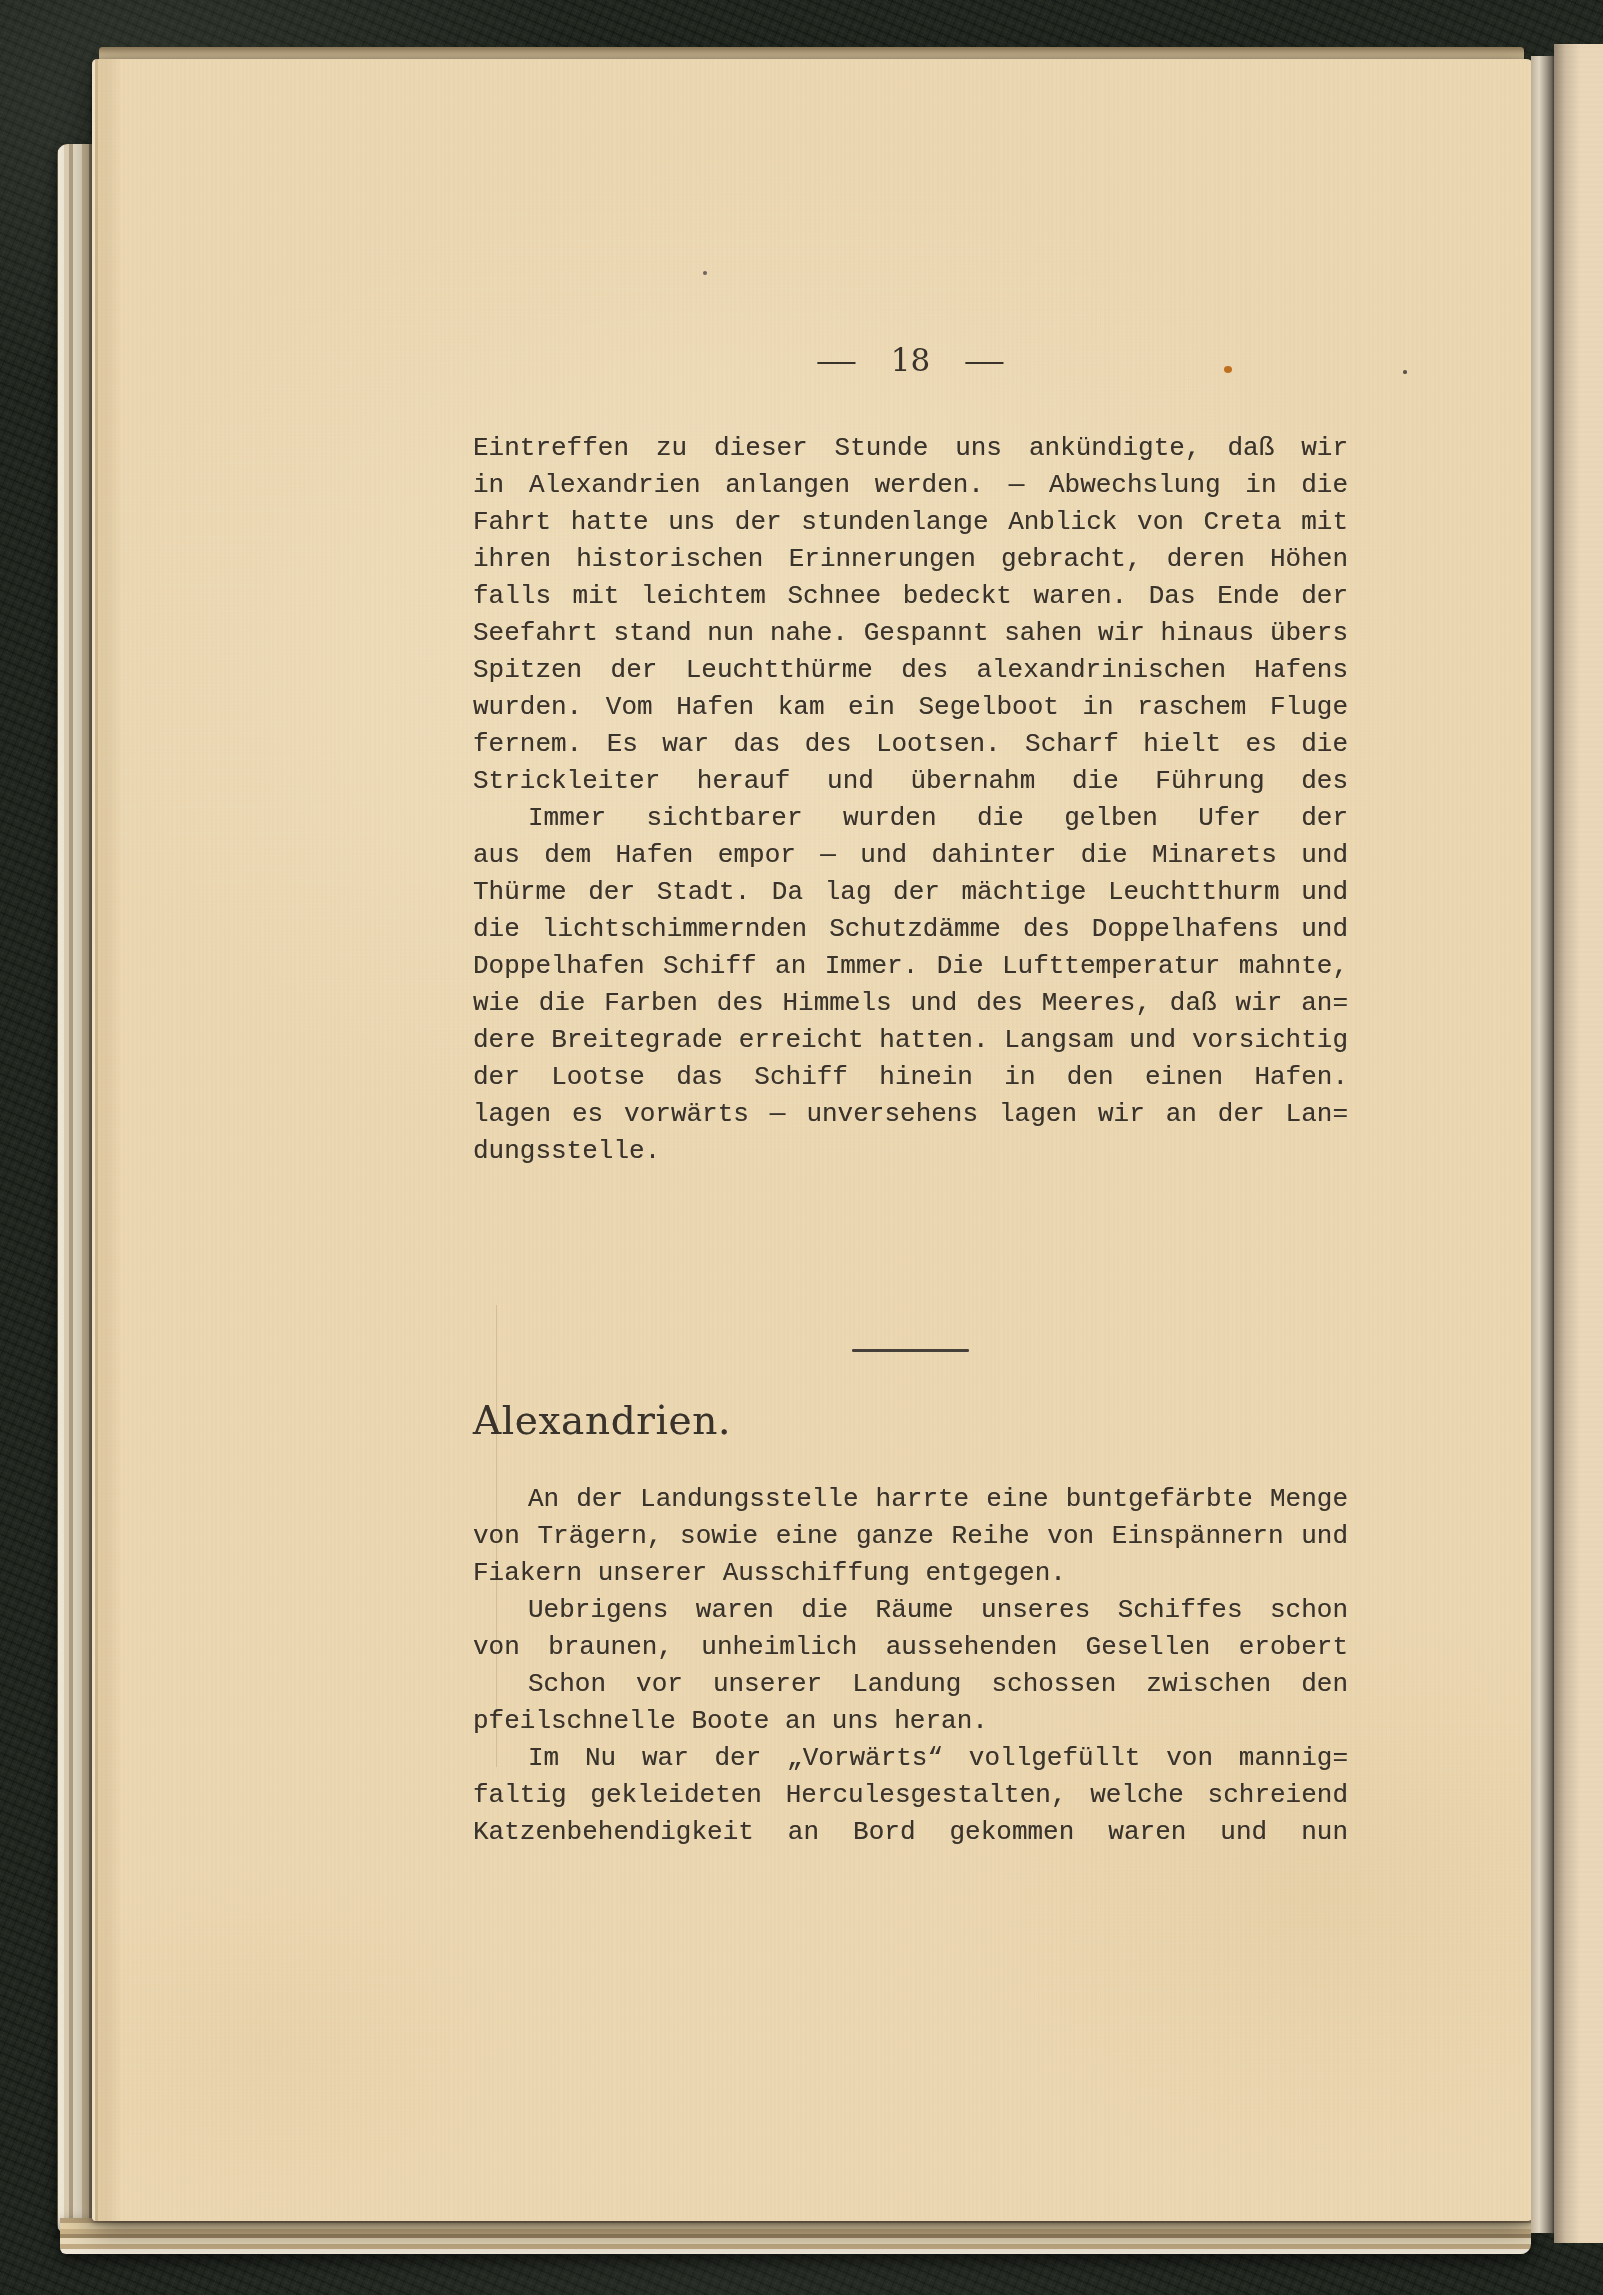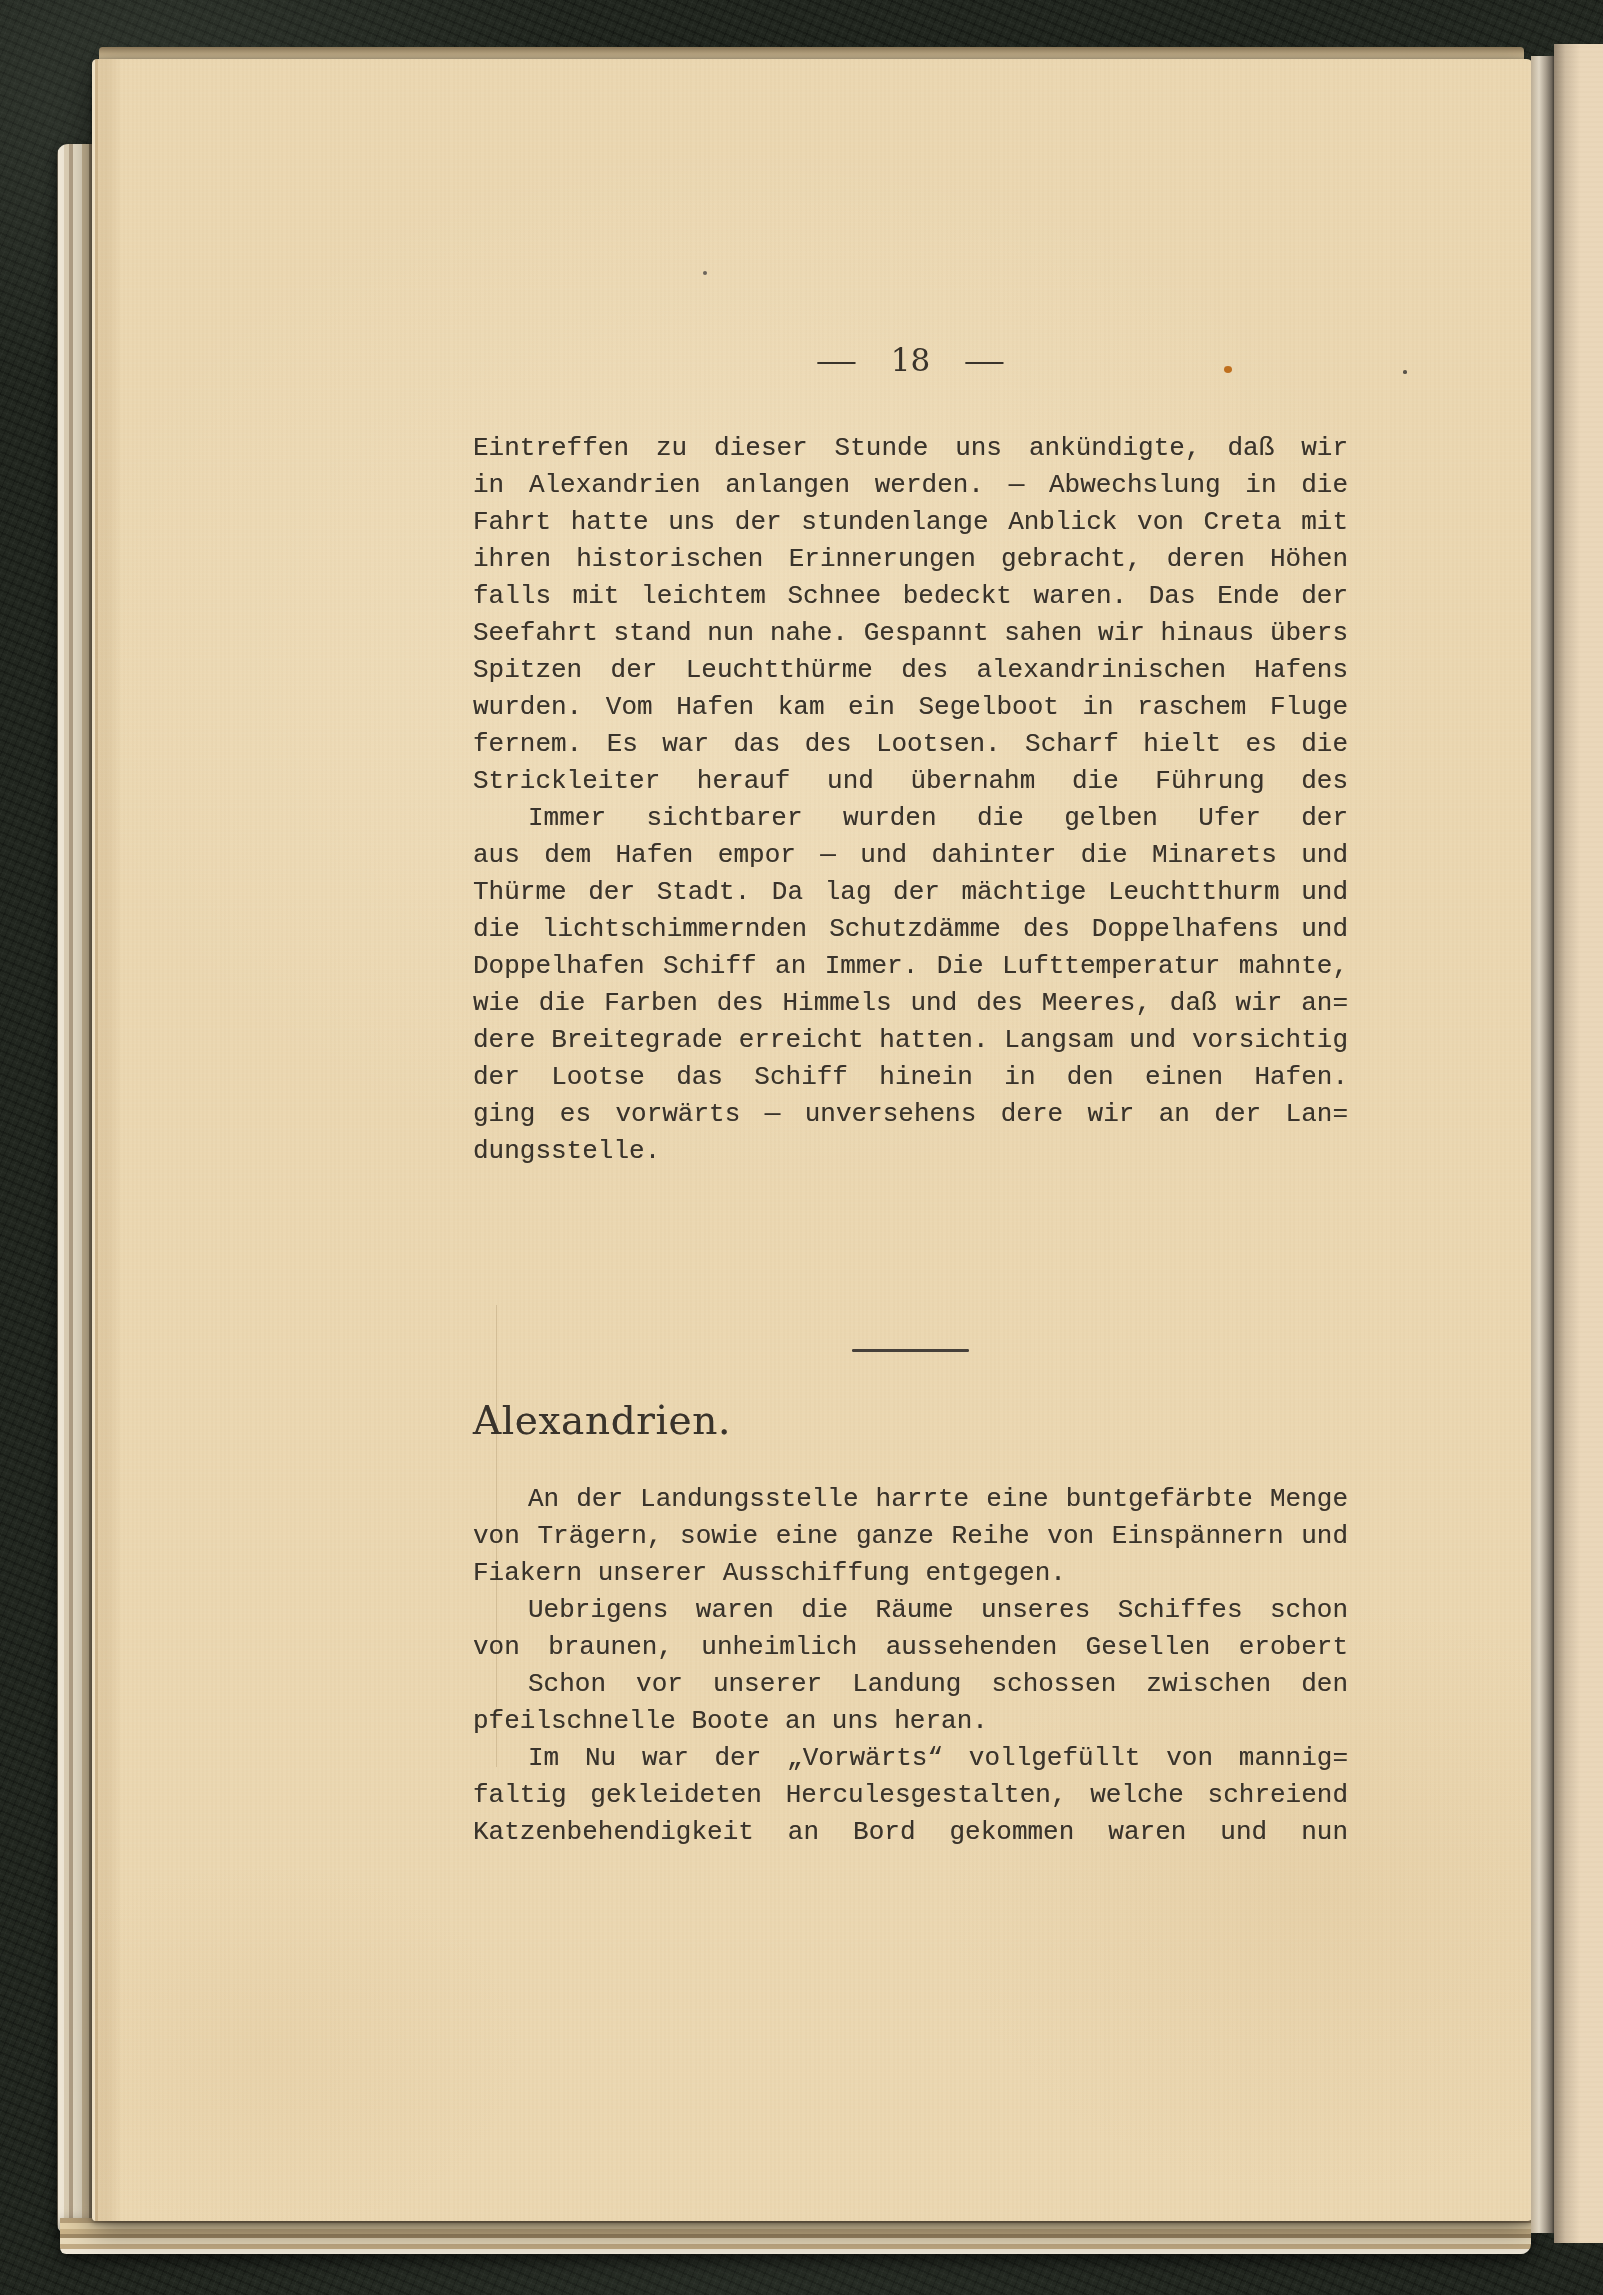--- a/index.html
+++ b/index.html
@@ -131,21 +131,21 @@
       <div class="line">fernem. Es war das des Lootsen. Scharf hielt es die rothgelben</div>
       <div class="line last">Strickleiter herauf und übernahm die Führung des Schiffes.</div>
       <div class="line indent">Immer sichtbarer wurden die gelben Ufer der afrikanisch=</div>
       <div class="line">aus dem Hafen empor — und dahinter die Minarets und</div>
       <div class="line">Thürme der Stadt. Da lag der mächtige Leuchtthurm und</div>
       <div class="line">die lichtschimmernden Schutzdämme des Doppelhafens und im</div>
       <div class="line">Doppelhafen Schiff an Immer. Die Lufttemperatur mahnte,</div>
       <div class="line">wie die Farben des Himmels und des Meeres, daß wir an=</div>
       <div class="line">dere Breitegrade erreicht hatten. Langsam und vorsichtig führte</div>
       <div class="line">der Lootse das Schiff hinein in den einen Hafen. Ruckweise</div>
-      <div class="line">ging es vorwärts — unversehens dere wir an der Lan=</div>
+      <div class="line">lagen es vorwärts — unversehens lagen wir an der Lan=</div>
       <div class="line last">dungsstelle.</div>
     </div>
 
   <div class="rule"></div>
 
   <div class="heading ink">Alexandrien.</div>
 
   <div id="section2" class="body-block ink">
       <div class="line indent">An der Landungsstelle harrte eine buntgefärbte Menge</div>
       <div class="line">von Trägern, sowie eine ganze Reihe von Einspännern und</div>

